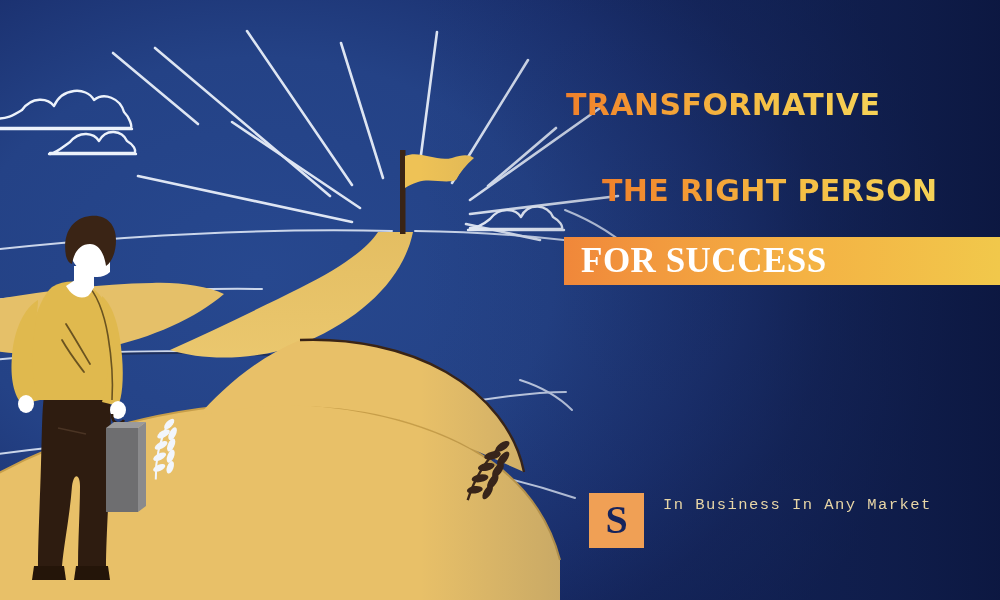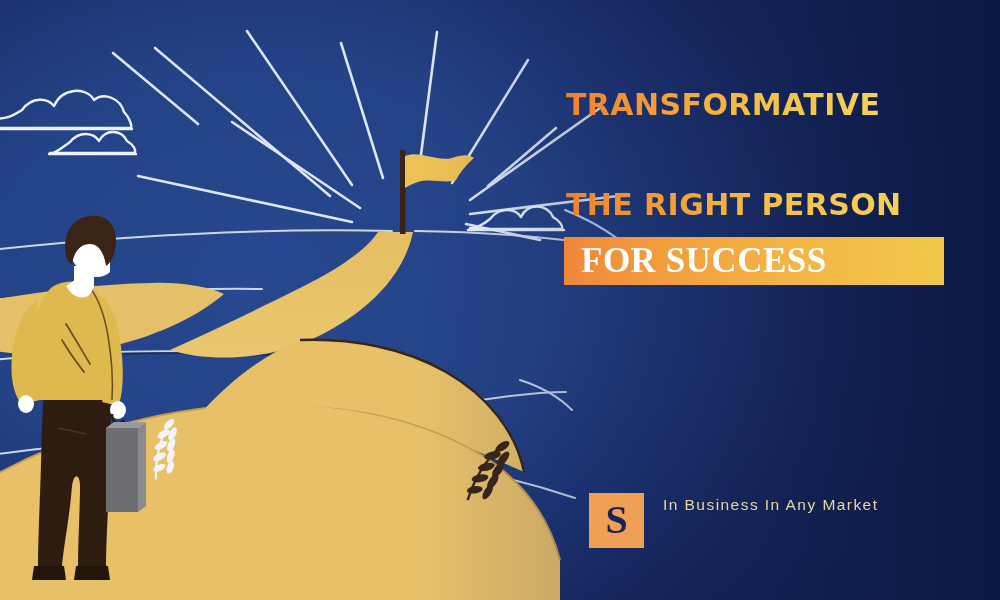--- a/index.html
+++ b/index.html
@@ -35,26 +35,26 @@
     background:linear-gradient(90deg,#F0812B 0%, #F39A34 26%, #F5BE44 58%, #F6D257 100%);
     -webkit-background-clip:text;
     background-clip:text;
     color:transparent;
     -webkit-text-fill-color:transparent;
     text-transform:uppercase;
     text-align:center;
   }
   #hl1 { top:90px; }
   #hl2 { top:140px; }
-  #hl3 { top:190px; }
+  #hl3 { top:176px;margin-left:36px; }
 
   #success-bar {
     position:absolute;
     left:564px; top:237px;
-    width:380px; height:48px;
+    width:436px; height:48px;
     background:linear-gradient(90deg,#F0873A 0%, #F29A3E 22%, #F4B244 55%, #F1C84B 100%);
     display:flex; align-items:center;
   }
   #success-text {
     font-family:"Liberation Serif", serif;
     font-weight:bold;
     font-size:35px;
     color:#FFFFFF;
     letter-spacing:0.5px;
     padding-left:17px;
@@ -87,21 +87,21 @@
     font-family:"Liberation Serif", serif;
     font-weight:bold;
     font-size:44px;
     line-height:0.96;
     color:#F2C64B;
     letter-spacing:0.5px;
     white-space:nowrap;
     text-transform:uppercase;
   }
   #logo-tagline {
-    font-family:Liberation Sans, sans-serif;
+    font-family:Liberation Mono, monospace;
     font-size:15.5px;
     color:#E8D6A6;
     letter-spacing:1.45px;
     white-space:nowrap;
     margin-top:3px;
     margin-left:2px;
   }
 </style>
 </head>
 <body>

